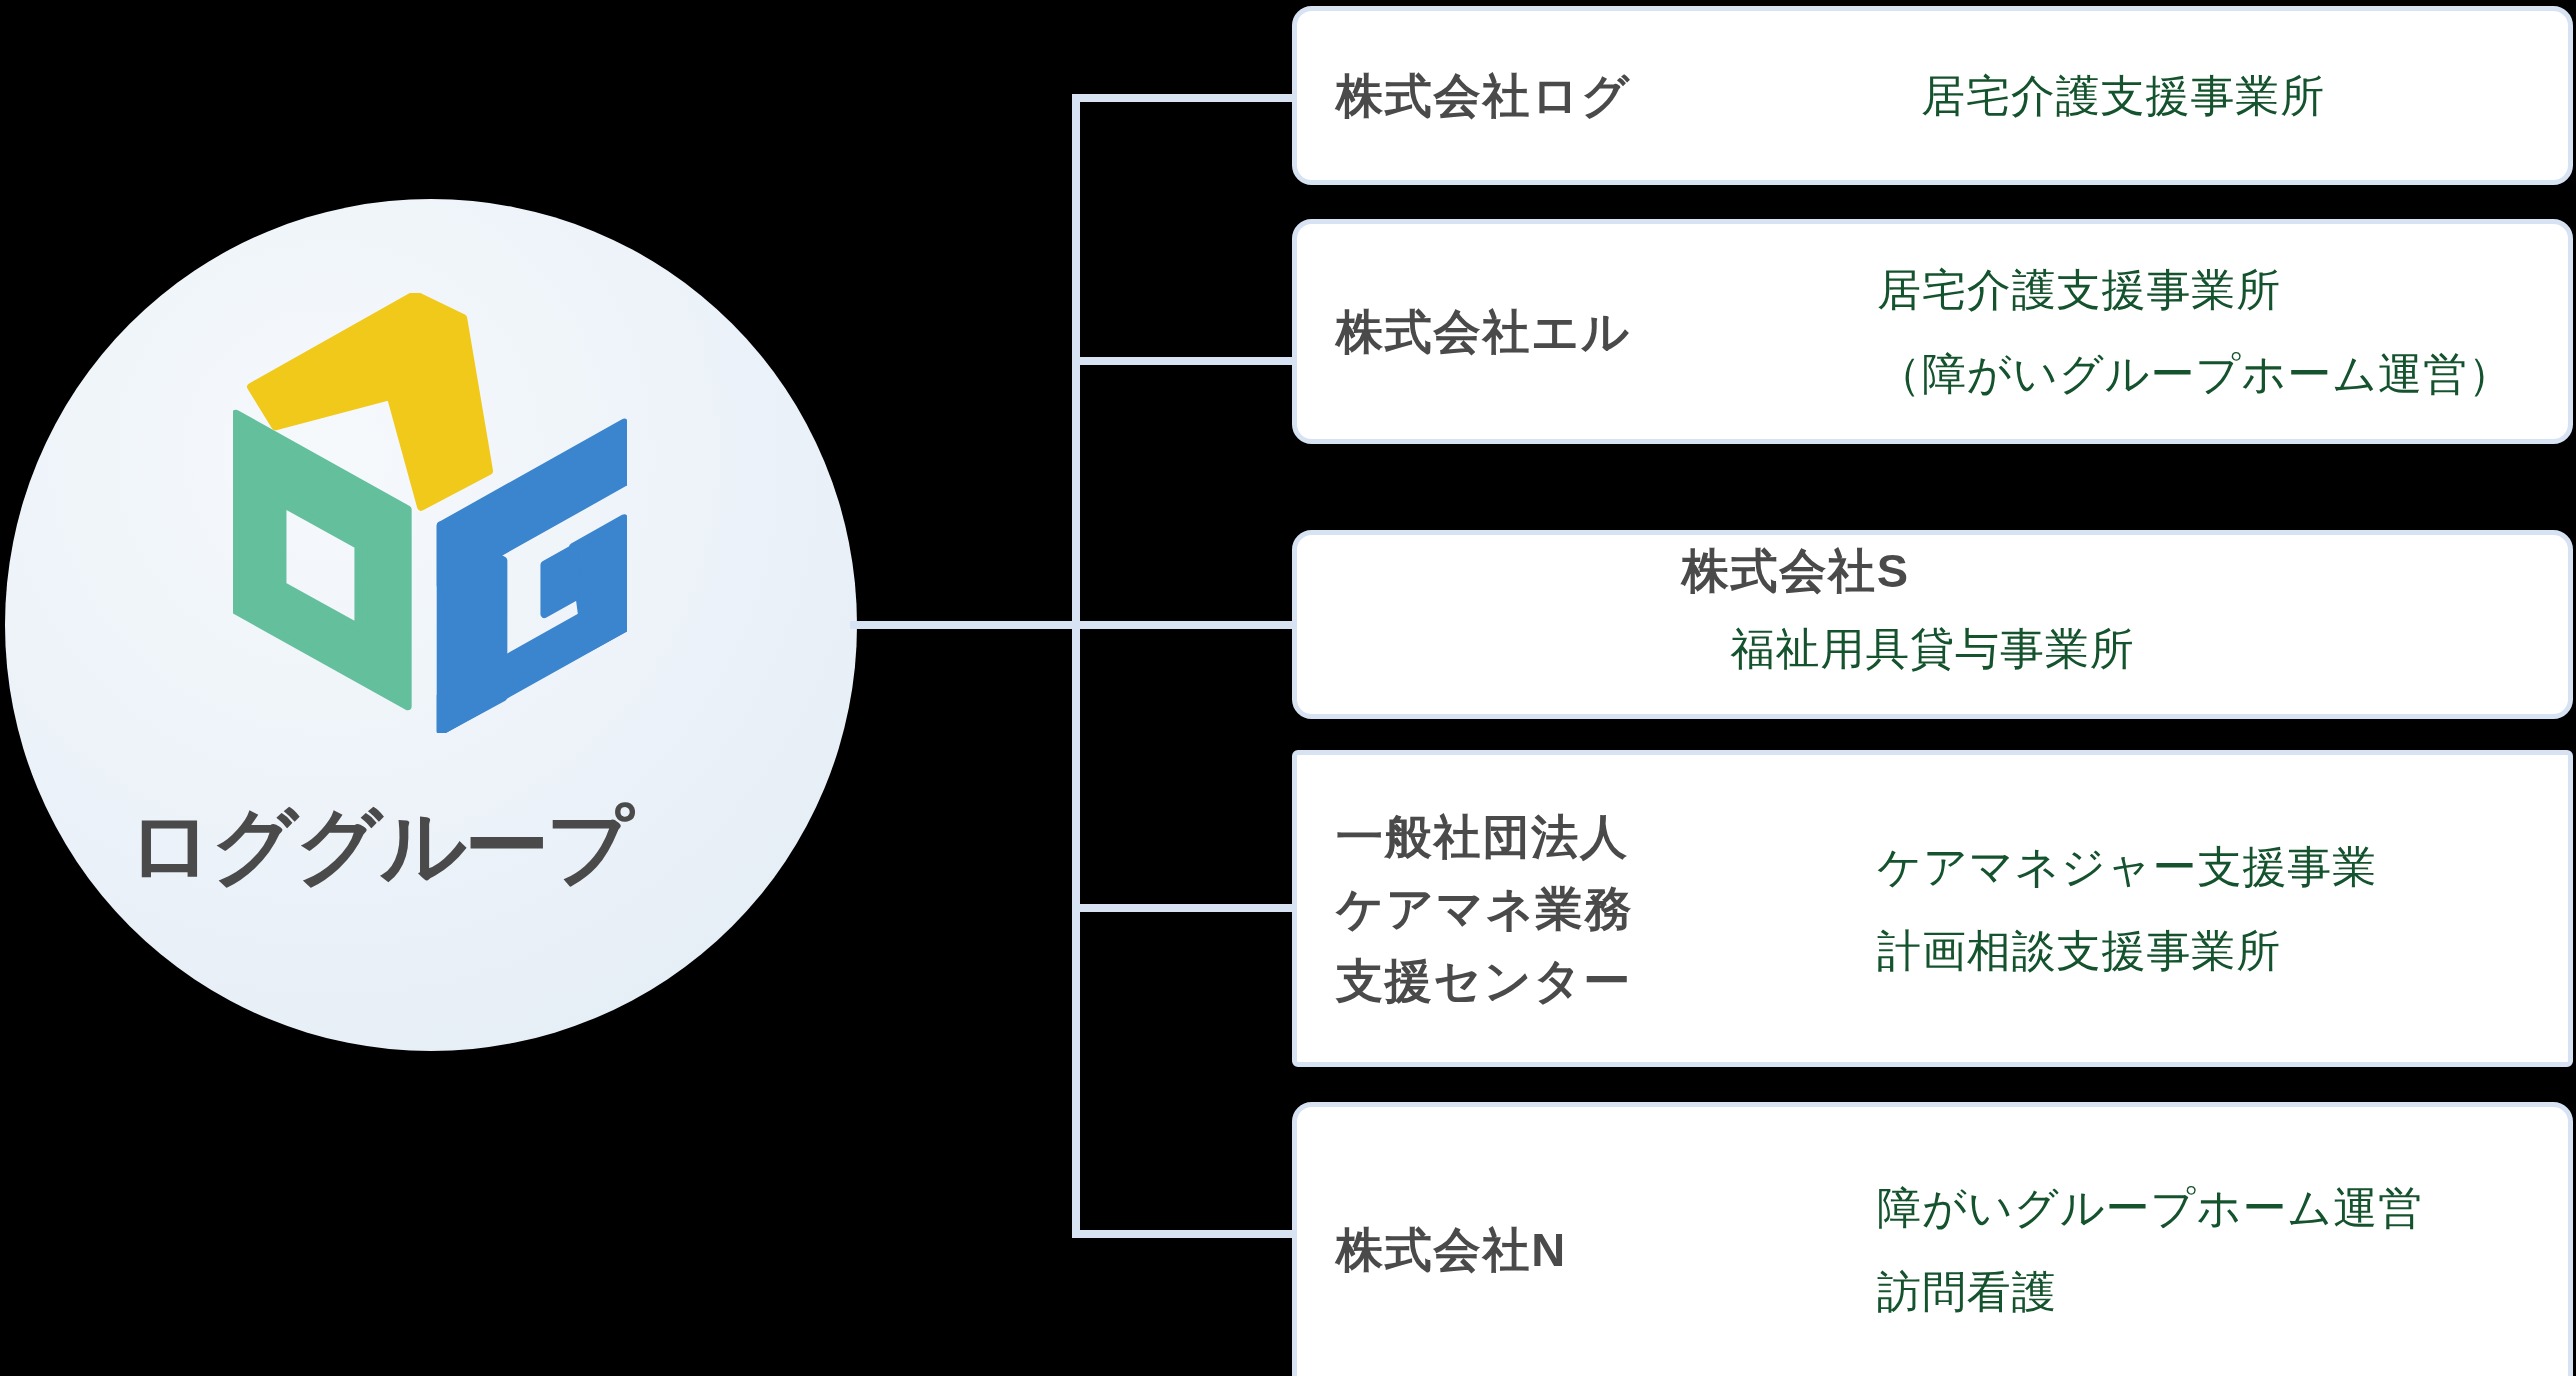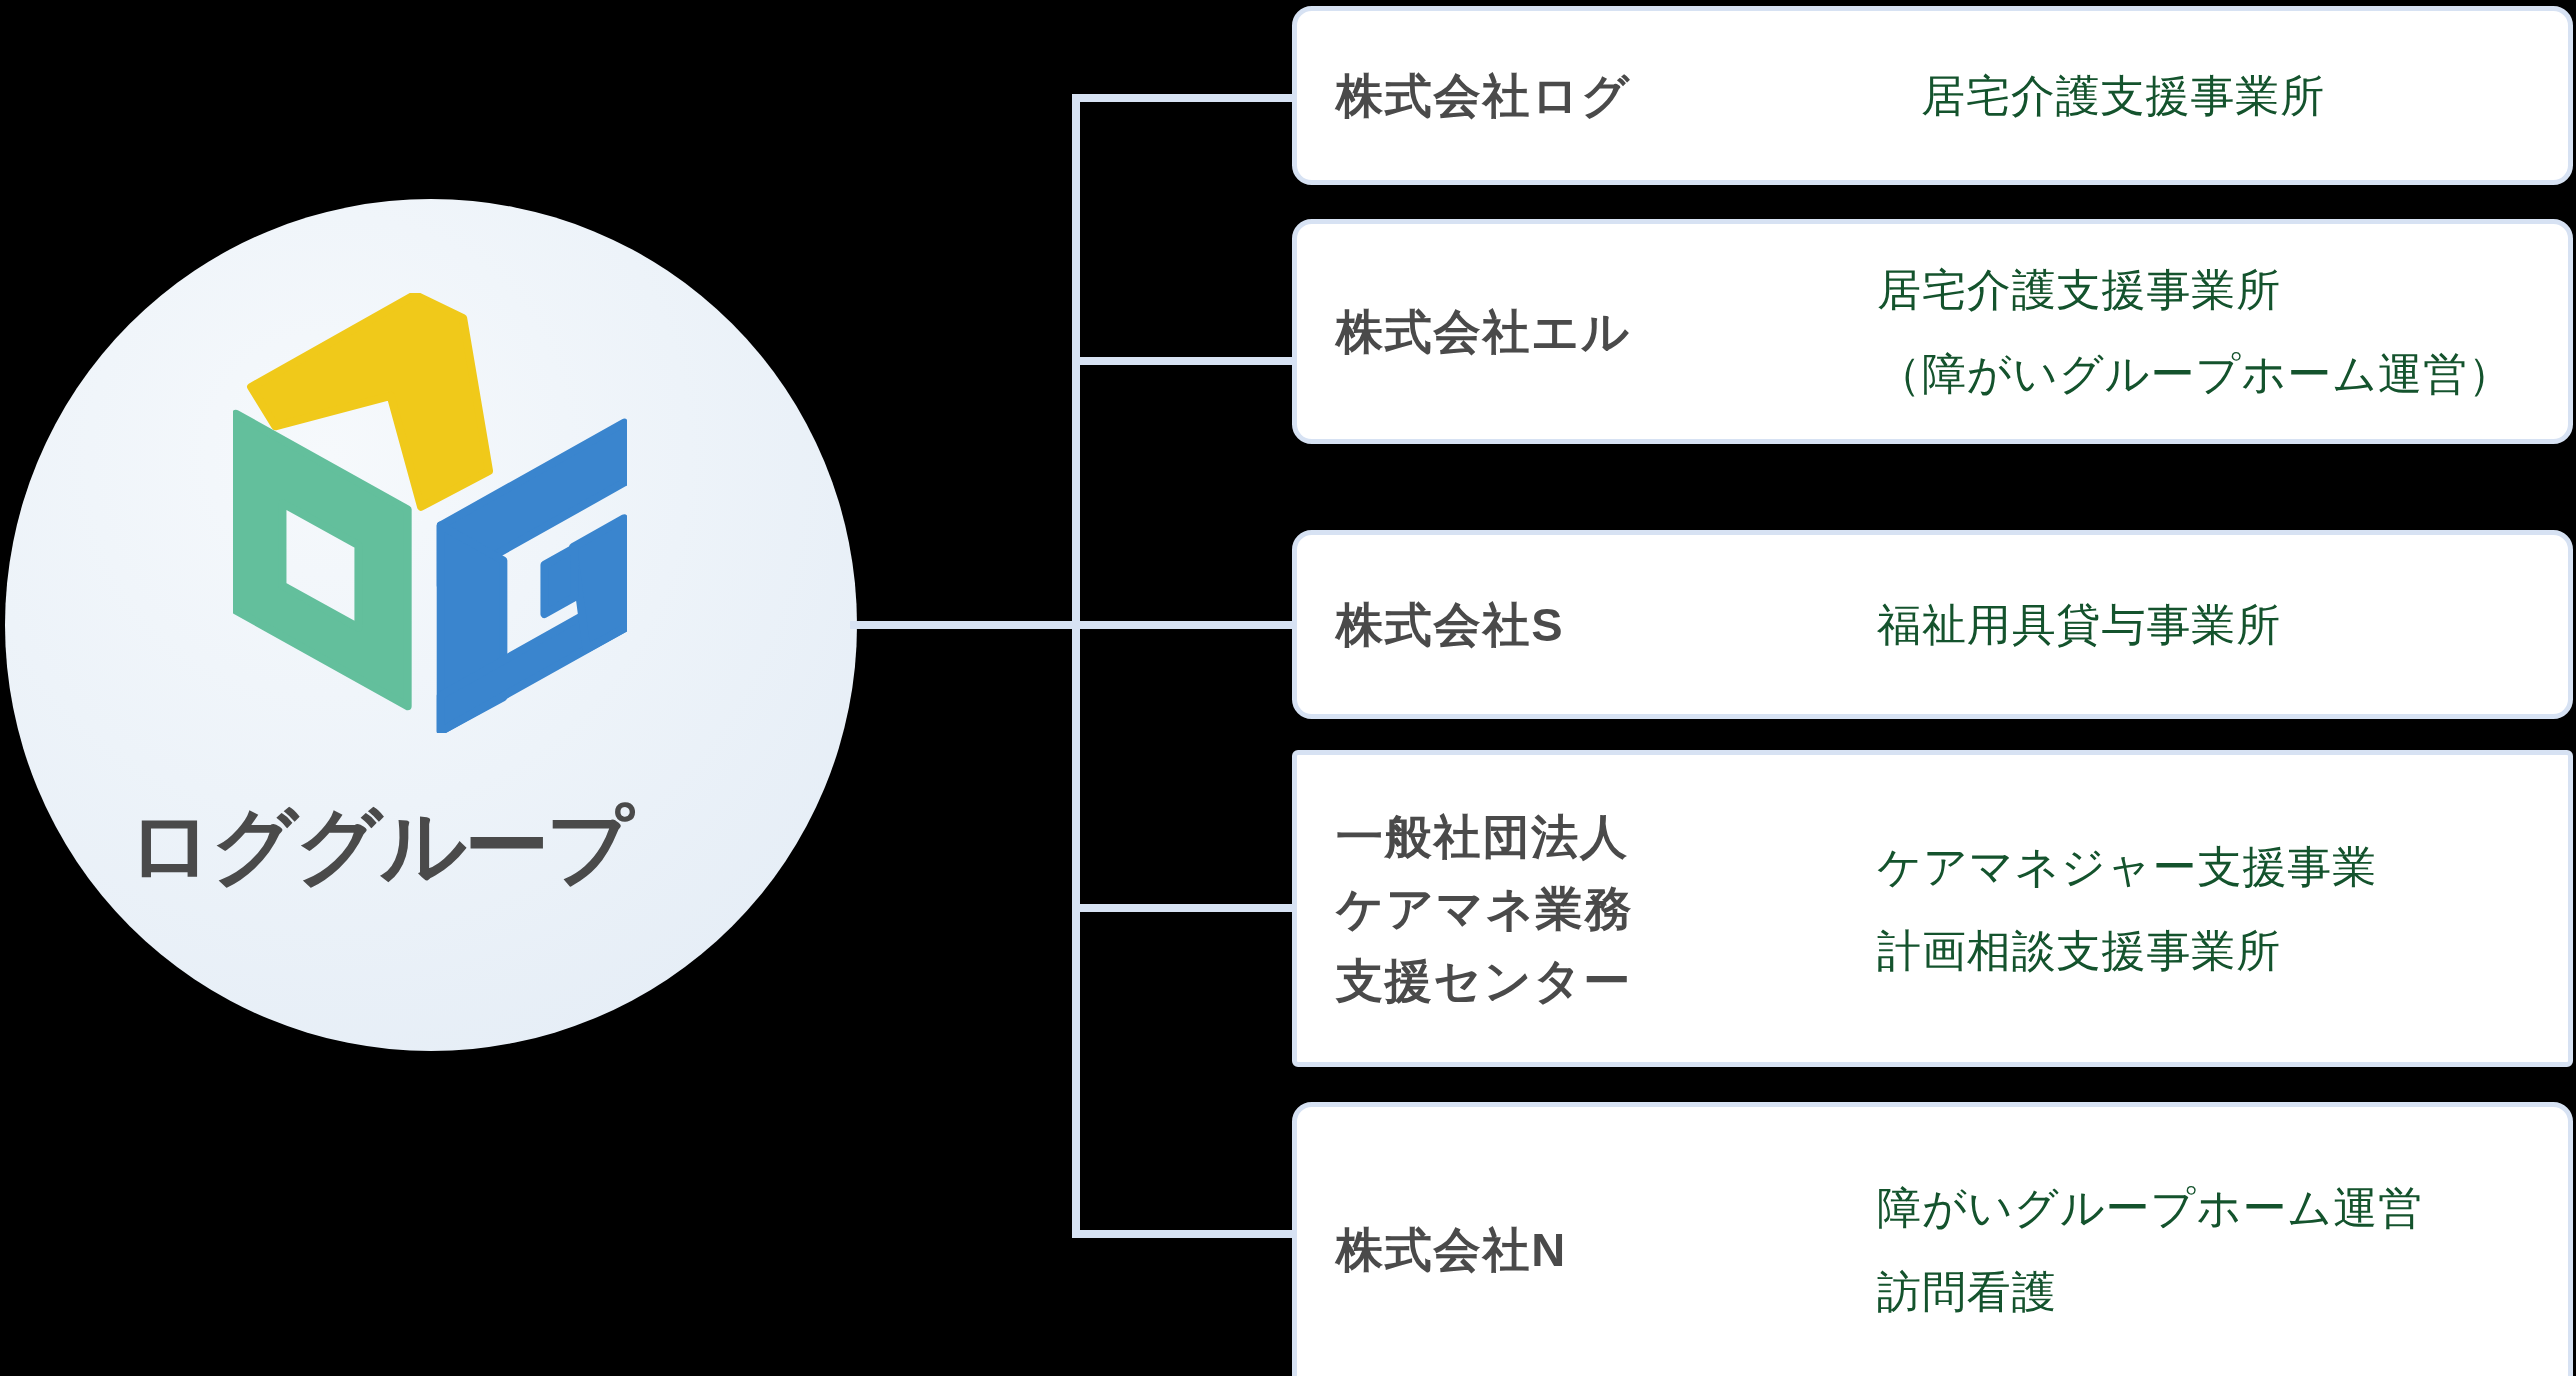--- a/index.html
+++ b/index.html
@@ -38,21 +38,21 @@
   .box{
     position:absolute;left:1292px;right:2.7px;
     background:#FFFFFF;
     border:5.4px solid #D7E2F3;
     border-radius:19.7px;
     box-sizing:border-box;
     display:flex;align-items:center;
   }
   .b1{top:6.3px;   height:179px;gap:44px;}
   .b2{top:219px; height:225px;}
-  .b3{top:530px; height:189px;}
+  .b3{top:530px; height:189px;flex-direction:column;}
   .b4{top:750px; height:317px;border-radius:6px;}
   .b5{top:1102px;height:296px;}
   .company{
     margin-left:39px;width:541px;flex:none;
     font-size:47px;font-weight:bold;color:#4A4A4A;
     line-height:72px;letter-spacing:1.8px;
   }
   .services{
     flex:1;
     font-size:44px;font-weight:normal;color:#14532d;

